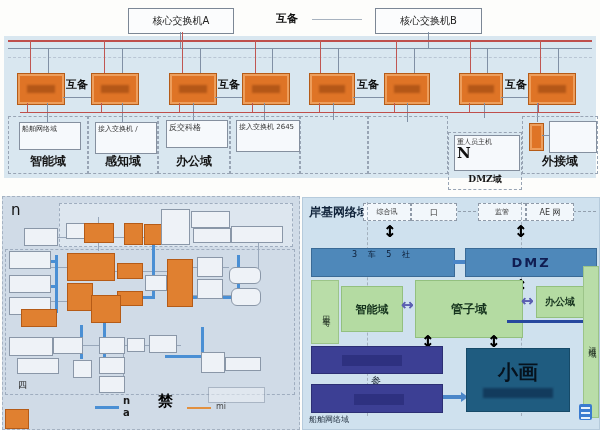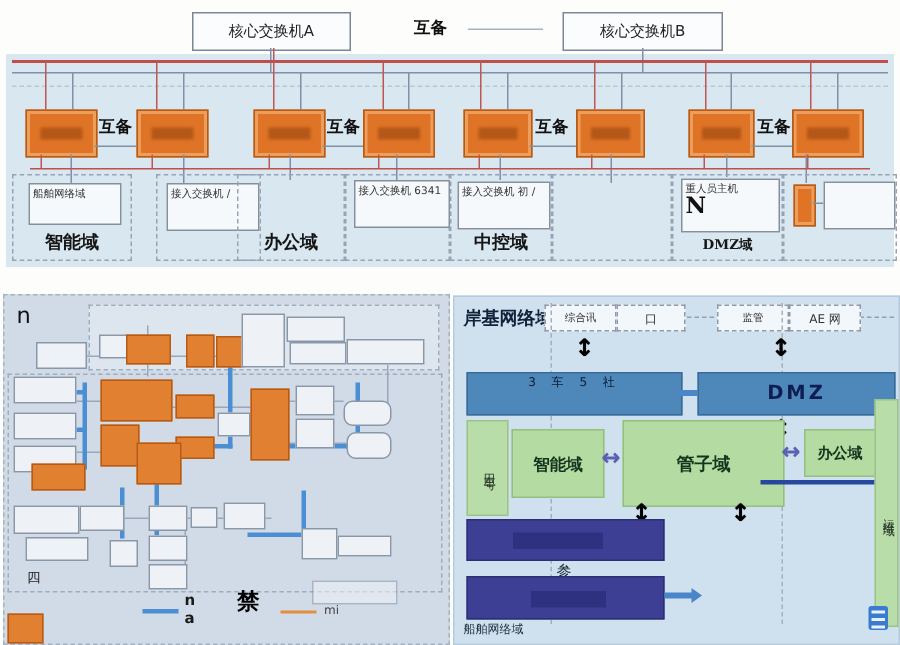--- a/index.html
+++ b/index.html
@@ -145,46 +145,47 @@
   <div class="p vred" style="left:252px;top:103px;height:9px"></div>
   <div class="p vred" style="left:319px;top:103px;height:9px"></div>
   <div class="p vred" style="left:394px;top:103px;height:9px"></div>
   <div class="p vred" style="left:469px;top:103px;height:9px"></div>
   <div class="p vred" style="left:538px;top:103px;height:9px"></div>
 
   <div class="p dgroup" style="left:8px;top:116px;width:78px;height:56px">
     <div class="p dev" style="left:10px;top:5px;width:56px;height:22px">船舶网络域</div>
     <div class="dlabel">智能域</div>
   </div>
-  <div class="p dgroup" style="left:104px;top:116px;width:68px;height:56px">
+  <div class="p dgroup" style="left:88px;top:116px;width:68px;height:56px">
     <div class="p dev" style="left:6px;top:5px;width:56px;height:26px">接入交换机 /</div>
+    <div class="dlabel">感知域</div>
   </div>
   <div class="p dgroup" style="left:158px;top:116px;width:70px;height:56px">
+    <div class="p dev" style="left:7px;top:3px;width:56px;height:22px;font-size:8px">反交科格</div>
     <div class="dlabel">办公域</div>
   </div>
   <div class="p dgroup" style="left:230px;top:116px;width:68px;height:56px">
-    <div class="p dev" style="left:5px;top:3px;width:58px;height:26px">接入交换机 6341</div>
+    <div class="p dev" style="left:5px;top:3px;width:58px;height:26px">接入交换机 2645</div>
   </div>
   <div class="p dgroup" style="left:300px;top:116px;width:66px;height:56px">
-    <div class="p dev" style="left:4px;top:4px;width:56px;height:26px">接入交换机 初 /</div>
-    <div class="dlabel">中控域</div>
   </div>
   <div class="p dgroup" style="left:368px;top:116px;width:78px;height:56px">
   </div>
-  <div class="p dgroup" style="left:448px;top:116px;width:72px;height:56px">
+  <div class="p dgroup" style="left:448px;top:132px;width:72px;height:56px">
     <div class="p dev" style="left:5px;top:2px;width:60px;height:30px">
       <span>重人员主机</span><br>
       <span class="bigN">N</span>
     </div>
     <div class="dlabel" style="font-size:9px">DMZ域</div>
   </div>
   <div class="p dgroup" style="left:522px;top:116px;width:74px;height:56px">
     <div class="p ob" style="left:6px;top:6px;width:13px;height:26px"></div>
     <div class="p hgray" style="left:19px;top:18px;width:7px"></div>
     <div class="p dev" style="left:26px;top:4px;width:42px;height:26px"></div>
+    <div class="dlabel">外接域</div>
   </div>
 </div>
 
 <div class="p ship">
   <div class="p" style="left:8px;top:4px;font-size:15px;color:#111">n</div>
   <div class="p lite" style="left:56px;top:6px;width:234px;height:44px"></div>
   <div class="p dash" style="left:56px;top:6px;width:232px;height:42px"></div>
   <div class="p dash" style="left:2px;top:52px;width:288px;height:144px"></div>
 
   <div class="p gl" style="left:46px;top:40px;width:110px;height:1px"></div>
@@ -307,20 +308,24 @@
     <span class="navysm" style="left:30px;top:8px;width:60px;height:11px"></span>
   </div>
   <div class="p" style="left:68px;top:176px;font-size:10px;color:#15202e">参</div>
   <div class="p navy" style="left:8px;top:186px;width:130px;height:27px">
     <span class="navysm" style="left:42px;top:9px;width:50px;height:11px"></span>
   </div>
 
   <div class="p bluefat" style="left:140px;top:197px;width:20px"></div>
   <div class="p ah-blue" style="left:158px;top:194px"></div>
 
+  <div class="p teal" style="left:163px;top:150px;width:102px;height:62px;text-align:center">
+    <div style="font-size:20px;font-weight:700;color:#06121d;margin-top:10px">小画</div>
+    <div style="margin:2px auto 0;width:70px;height:10px;background:rgba(0,10,40,.4);filter:blur(1px)"></div>
+  </div>
 
   <div class="p" style="left:6px;top:216px;font-size:8px;color:#1c2a3a">船舶网络域</div>
 
   <div class="p wm" style="left:276px;top:206px;width:13px;height:16px">
       <i></i>
       <i></i>
       <i></i>
     </div>
 </div>
 

